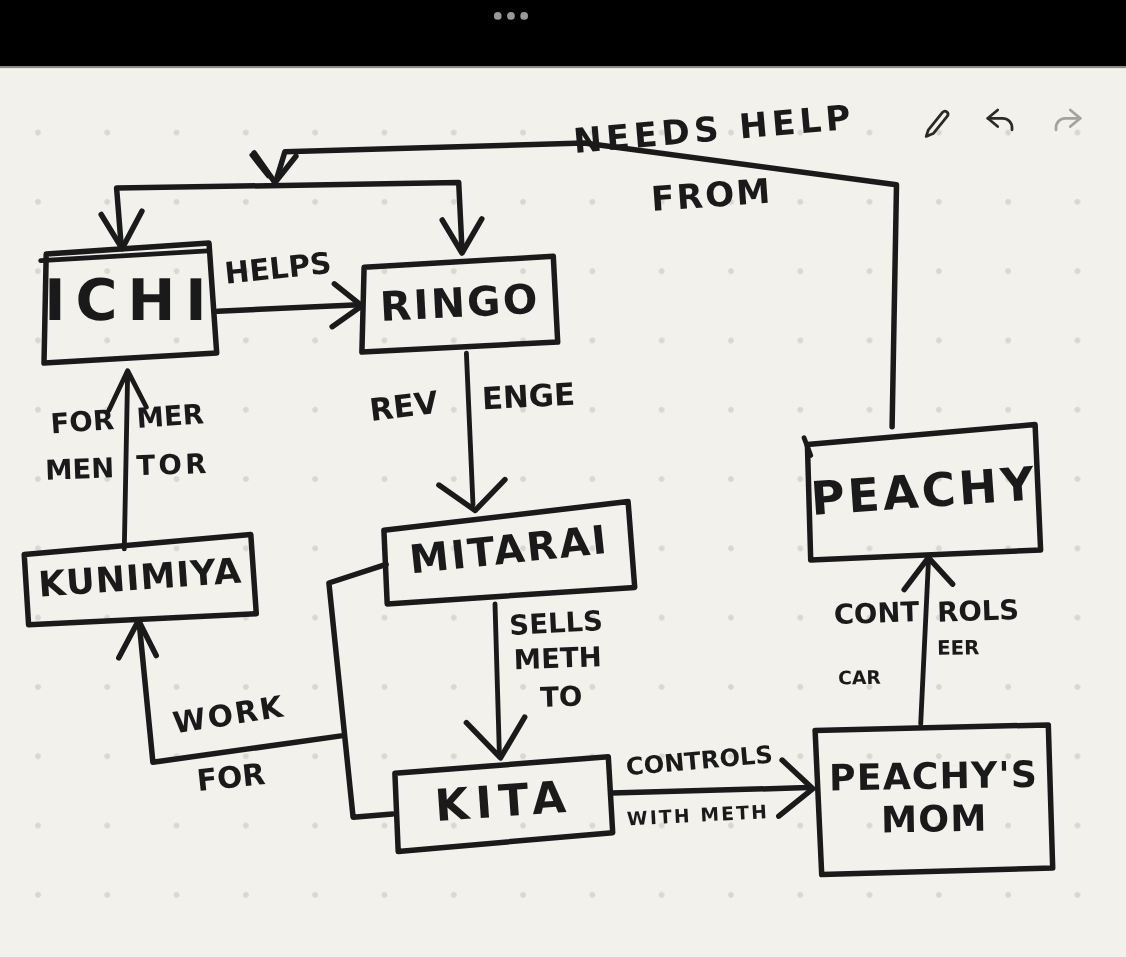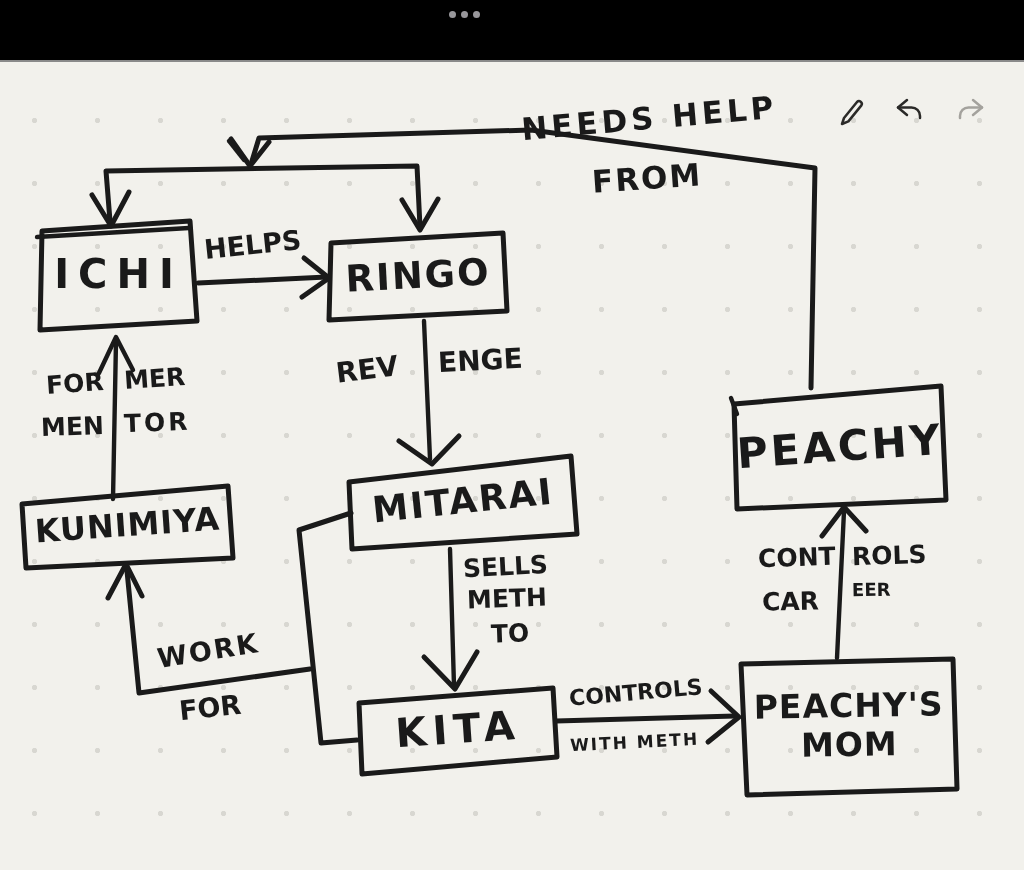--- a/index.html
+++ b/index.html
@@ -97,21 +97,21 @@
     <g>
       <path class="tool-dark" d="M907 100 l-9 7.5 l9 7.5"></path>
       <path class="tool-dark" d="M898 107.5 h13.5 a8.5 8.5 0 0 1 8.5 8.5 v2"></path>
     </g>
     <g>
       <path class="tool-muted" d="M973 100 l9 7.5 l-9 7.5"></path>
       <path class="tool-muted" d="M982 107.5 h-13.5 a8.5 8.5 0 0 0 -8.5 8.5 v2"></path>
     </g>
   </svg>
 
-  <div class="node-lbl" style="left:40px;top:222px;width:157px;height:106px;font-size:40px;letter-spacing:9px;">ICHI</div>
+  <div class="node-lbl" style="left:40px;top:222px;width:157px;height:106px;font-size:52px;letter-spacing:9px;">ICHI</div>
   <div class="node-lbl" style="left:329px;top:233px;width:178px;height:86px;font-size:37px;letter-spacing:2px;transform:rotate(-3deg);">RINGO</div>
   <div class="node-lbl" style="left:22px;top:486px;width:211px;height:80px;font-size:32px;letter-spacing:1px;transform:rotate(-4deg);">KUNIMIYA</div>
   <div class="node-lbl" style="left:349px;top:456px;width:228px;height:91px;font-size:36px;letter-spacing:2px;transform:rotate(-6deg);">MITARAI</div>
   <div class="node-lbl" style="left:359px;top:688px;width:198px;height:84px;font-size:40px;letter-spacing:6px;transform:rotate(-4deg);">KITA</div>
   <div class="node-lbl" style="left:734px;top:386px;width:212px;height:121px;font-size:42px;letter-spacing:3px;transform:rotate(-4deg);">PEACHY</div>
   <div class="node-lbl" style="left:741px;top:659px;width:216px;height:134px;font-size:33px;letter-spacing:1px;transform:rotate(-1deg);flex-direction:column;">
     <span>PEACHY'S</span>
     <span>MOM</span>
   </div>
 
@@ -133,16 +133,16 @@
   <div class="lbl" style="left:491px;top:621px;font-size:25px;transform:rotate(-2deg);">TO</div>
 
   <div class="lbl" style="left:157px;top:637px;font-size:27px;letter-spacing:2px;transform:rotate(-9deg);">WORK</div>
   <div class="lbl" style="left:179px;top:694px;font-size:27px;transform:rotate(-6deg);">FOR</div>
 
   <div class="lbl" style="left:569px;top:682px;font-size:22px;transform:rotate(-5deg);">CONTROLS</div>
   <div class="lbl" style="left:570px;top:734px;font-size:17px;letter-spacing:2px;transform:rotate(-3deg);">WITH METH</div>
 
   <div class="lbl" style="left:758px;top:545px;font-size:25px;transform:rotate(-2deg);">CONT</div>
   <div class="lbl" style="left:852px;top:543px;font-size:25px;transform:rotate(-2deg);">ROLS</div>
-  <div class="lbl" style="left:762px;top:589px;font-size:25px;transform:rotate(-1deg);">CAR</div>
+  <div class="lbl" style="left:762px;top:609px;font-size:17px;transform:rotate(-1deg);">CAR</div>
   <div class="lbl" style="left:852px;top:581px;font-size:18px;transform:rotate(-1deg);">EER</div>
 
 </div>
 
 </body></html>

